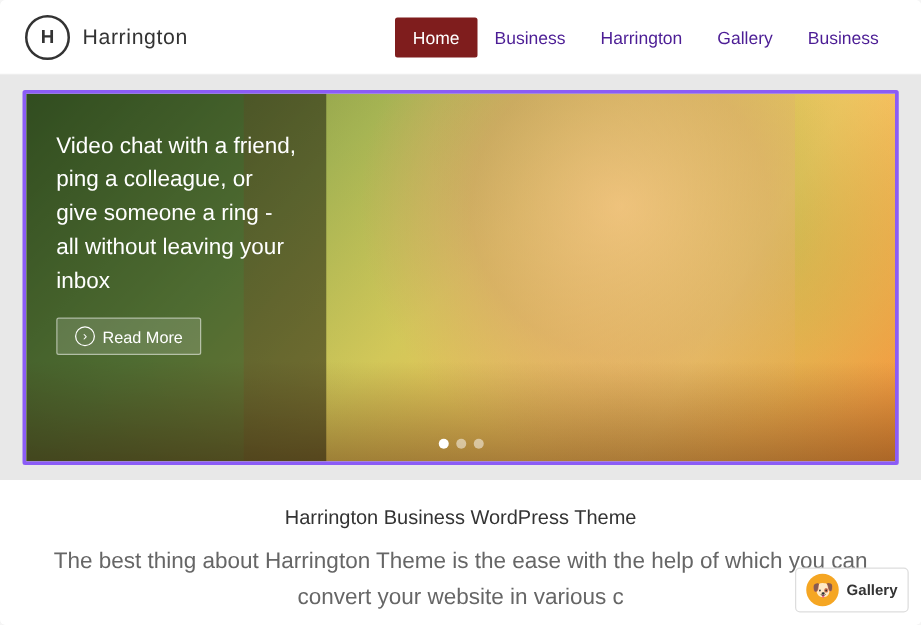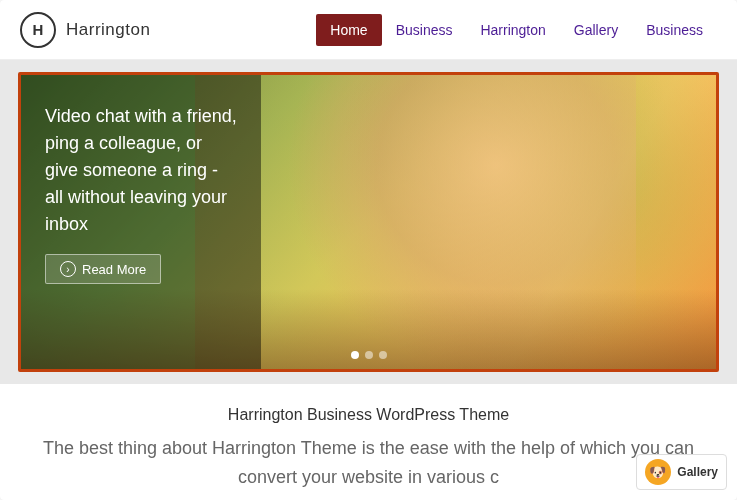--- a/index.html
+++ b/index.html
@@ -89,21 +89,21 @@
       height: 0;
       border-left: 8px solid transparent;
       border-right: 8px solid transparent;
       border-top: 8px solid #e84c2b;
     }
 
     
     .hero-section {
       position: relative;
       margin: 12px 18px;
-      border: 3px solid #c2410c;
+      border: 3px solid #8b5cf6;
       border-radius: 2px;
       overflow: hidden;
       height: 300px;
     }
 
     .hero-bg {
       width: 100%;
       height: 100%;
       background: linear-gradient(135deg, #5a8c3a 0%, #8fc45a 30%, #c4d860 50%, #e8c060 70%, #f0a050 85%, #e87030 100%);
       position: relative;

